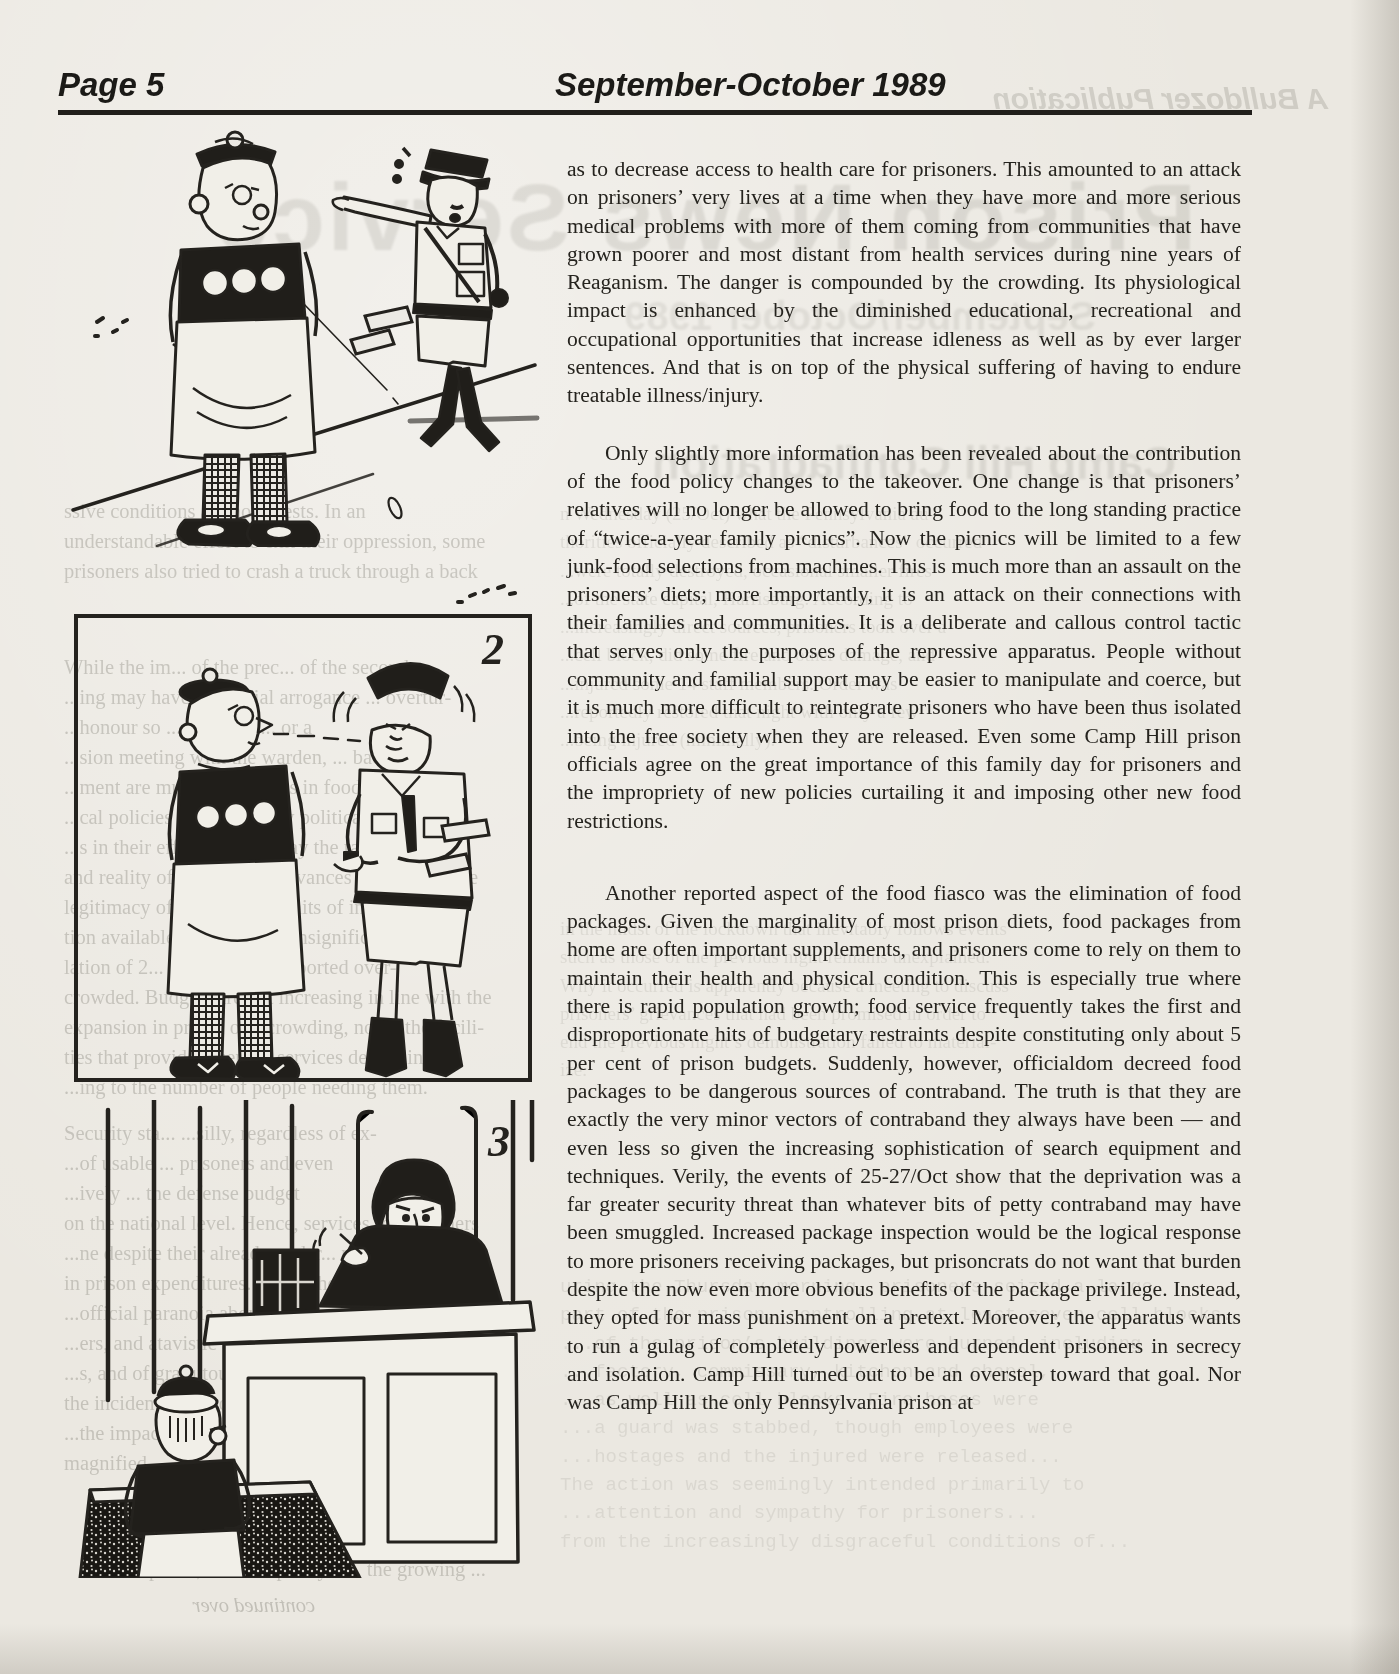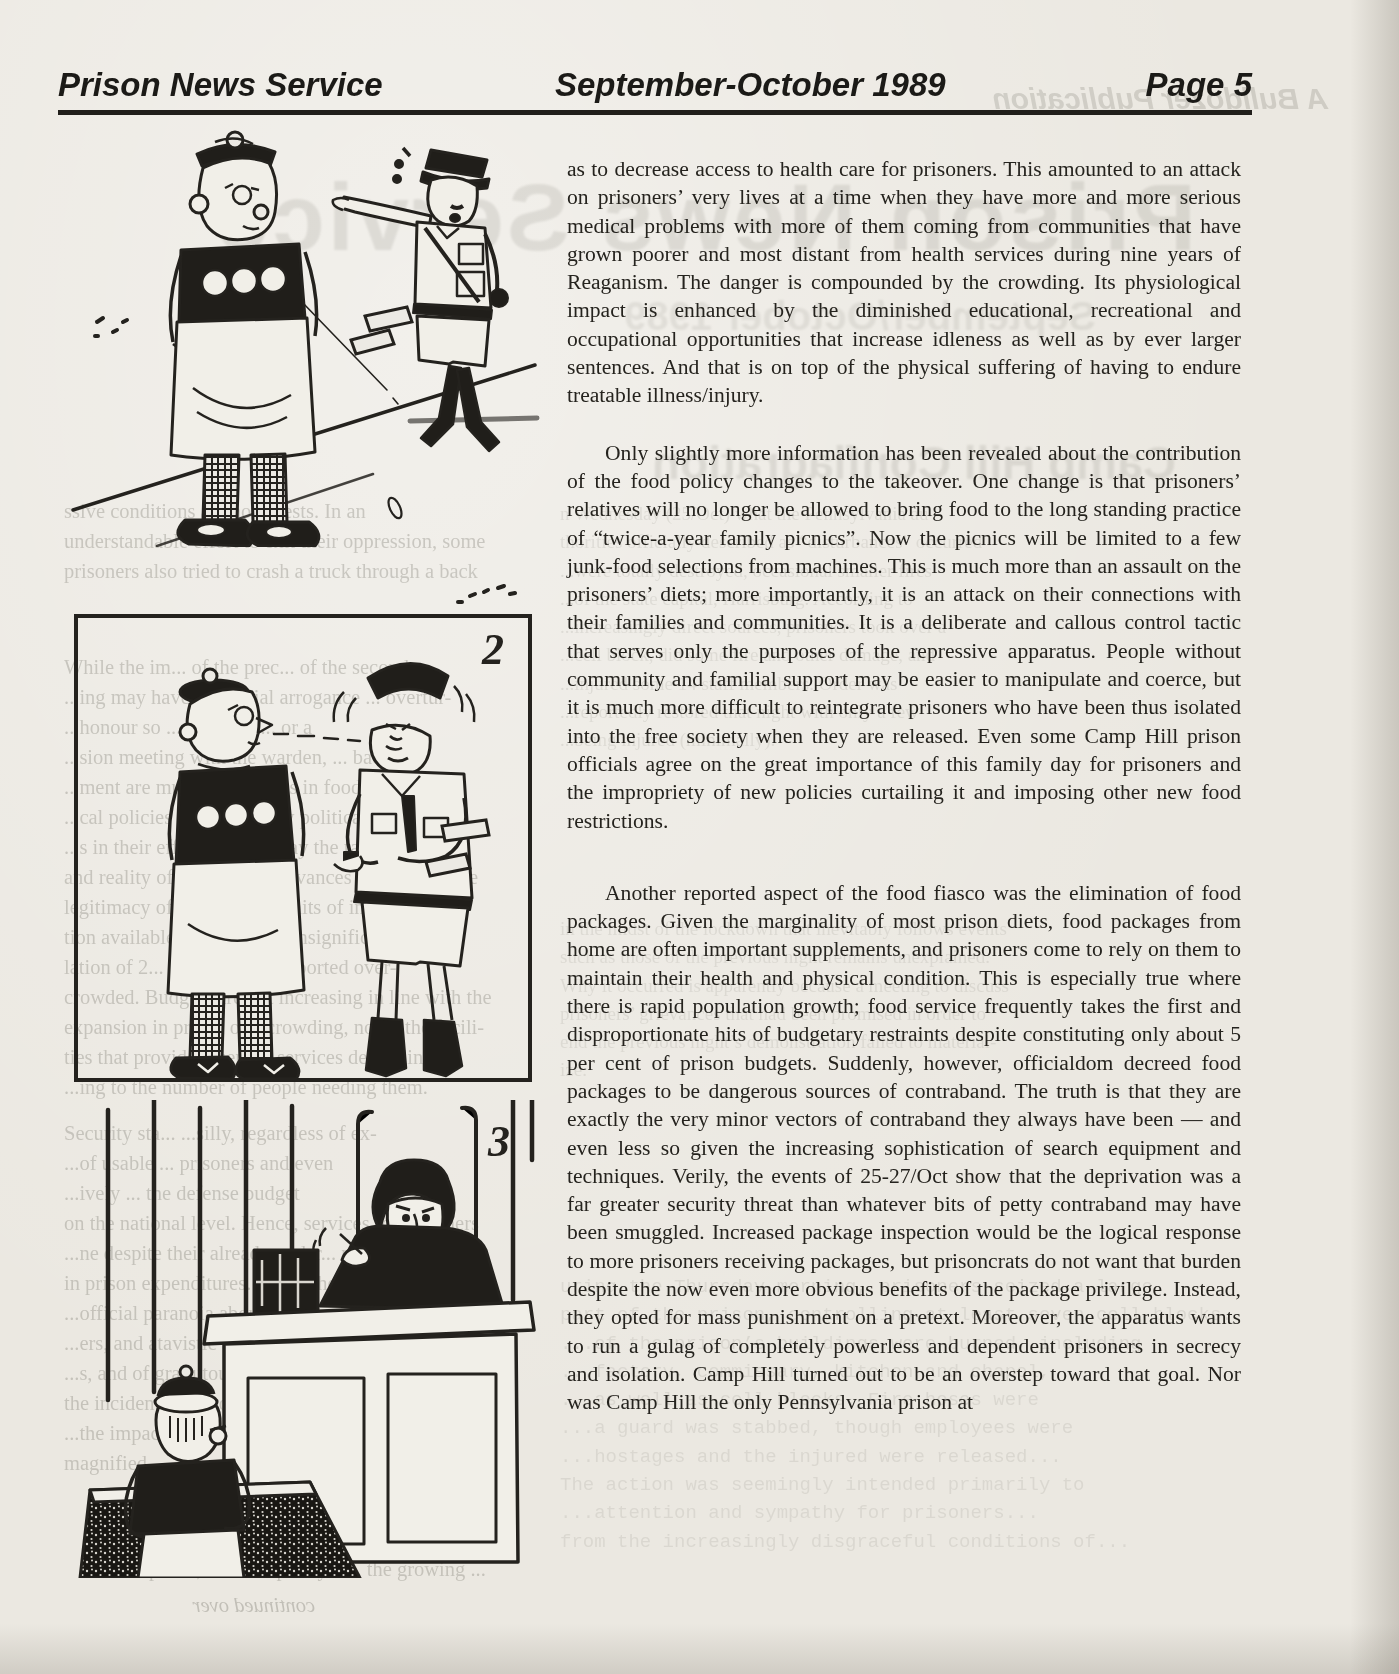--- a/index.html
+++ b/index.html
@@ -142,21 +142,20 @@
 ...hostages and the injured were released...
 The action was seemingly intended primarily to
 ...attention and sympathy for prisoners...
 from the increasingly disgraceful conditions of...</div>
 
   <div class="ghost g-small g-bottom-1">According to the exce</div>
   <div class="ghost g-small g-bottom-2">of Camp Hill, medical policy w... the growing ...</div>
   <div class="ghost g-small g-continued mirror">continued over</div>
 
   <header class="masthead">
-    <span>Prison News Service</span>
     <span class="center">September-October 1989</span>
     <span>Page 5</span>
   </header>
   <div class="header-rule"></div>
 
   <section class="body-col">
     <p>as to decrease access to health care for prisoners. This amounted to an attack on prisoners’ very lives at a time when they have more and more serious medical problems with more of them coming from communities that have grown poorer and most distant from health services during nine years of Reaganism. The danger is compounded by the crowding. Its physiological impact is enhanced by the diminished educational, recreational and occupational opportunities that increase idleness as well as by ever larger sentences. And that is on top of the physical suffering of having to endure treatable illness/injury.</p>
     <p class="ind">Only slightly more information has been revealed about the contribution of the food policy changes to the takeover. One change is that prisoners’ relatives will no longer be allowed to bring food to the long standing practice of “twice-a-year family picnics”. Now the picnics will be limited to a few junk-food selections from machines. This is much more than an assault on the prisoners’ diets; more importantly, it is an attack on their connections with their families and communities. It is a deliberate and callous control tactic that serves only the purposes of the repressive apparatus. People without community and familial support may be easier to manipulate and coerce, but it is much more difficult to reintegrate prisoners who have been thus isolated into the free society when they are released. Even some Camp Hill prison officials agree on the great importance of this family day for prisoners and the impropriety of new policies curtailing it and imposing other new food restrictions.</p>
     <p class="ind gap">Another reported aspect of the food fiasco was the elimination of food packages. Given the marginality of most prison diets, food packages from home are often important supplements, and prisoners come to rely on them to maintain their health and physical condition. This is especially true where there is rapid population growth; food service frequently takes the first and disproportionate hits of budgetary restraints despite constituting only about 5 per cent of prison budgets. Suddenly, however, officialdom decreed food packages to be dangerous sources of contraband. The truth is that they are exactly the very minor vectors of contraband they always have been — and even less so given the increasing sophistication of search equipment and techniques. Verily, the events of 25-27/Oct show that the deprivation was a far greater security threat than whatever bits of petty contraband may have been smuggled. Increased package inspection would be the logical response to more prisoners receiving packages, but prisoncrats do not want that burden despite the now even more obvious benefits of the package privilege. Instead, they opted for mass punishment on a pretext. Moreover, the apparatus wants to run a gulag of completely powerless and dependent prisoners in secrecy and isolation. Camp Hill turned out to be an overstep toward that goal. Nor was Camp Hill the only Pennsylvania prison at</p>
   </section>

